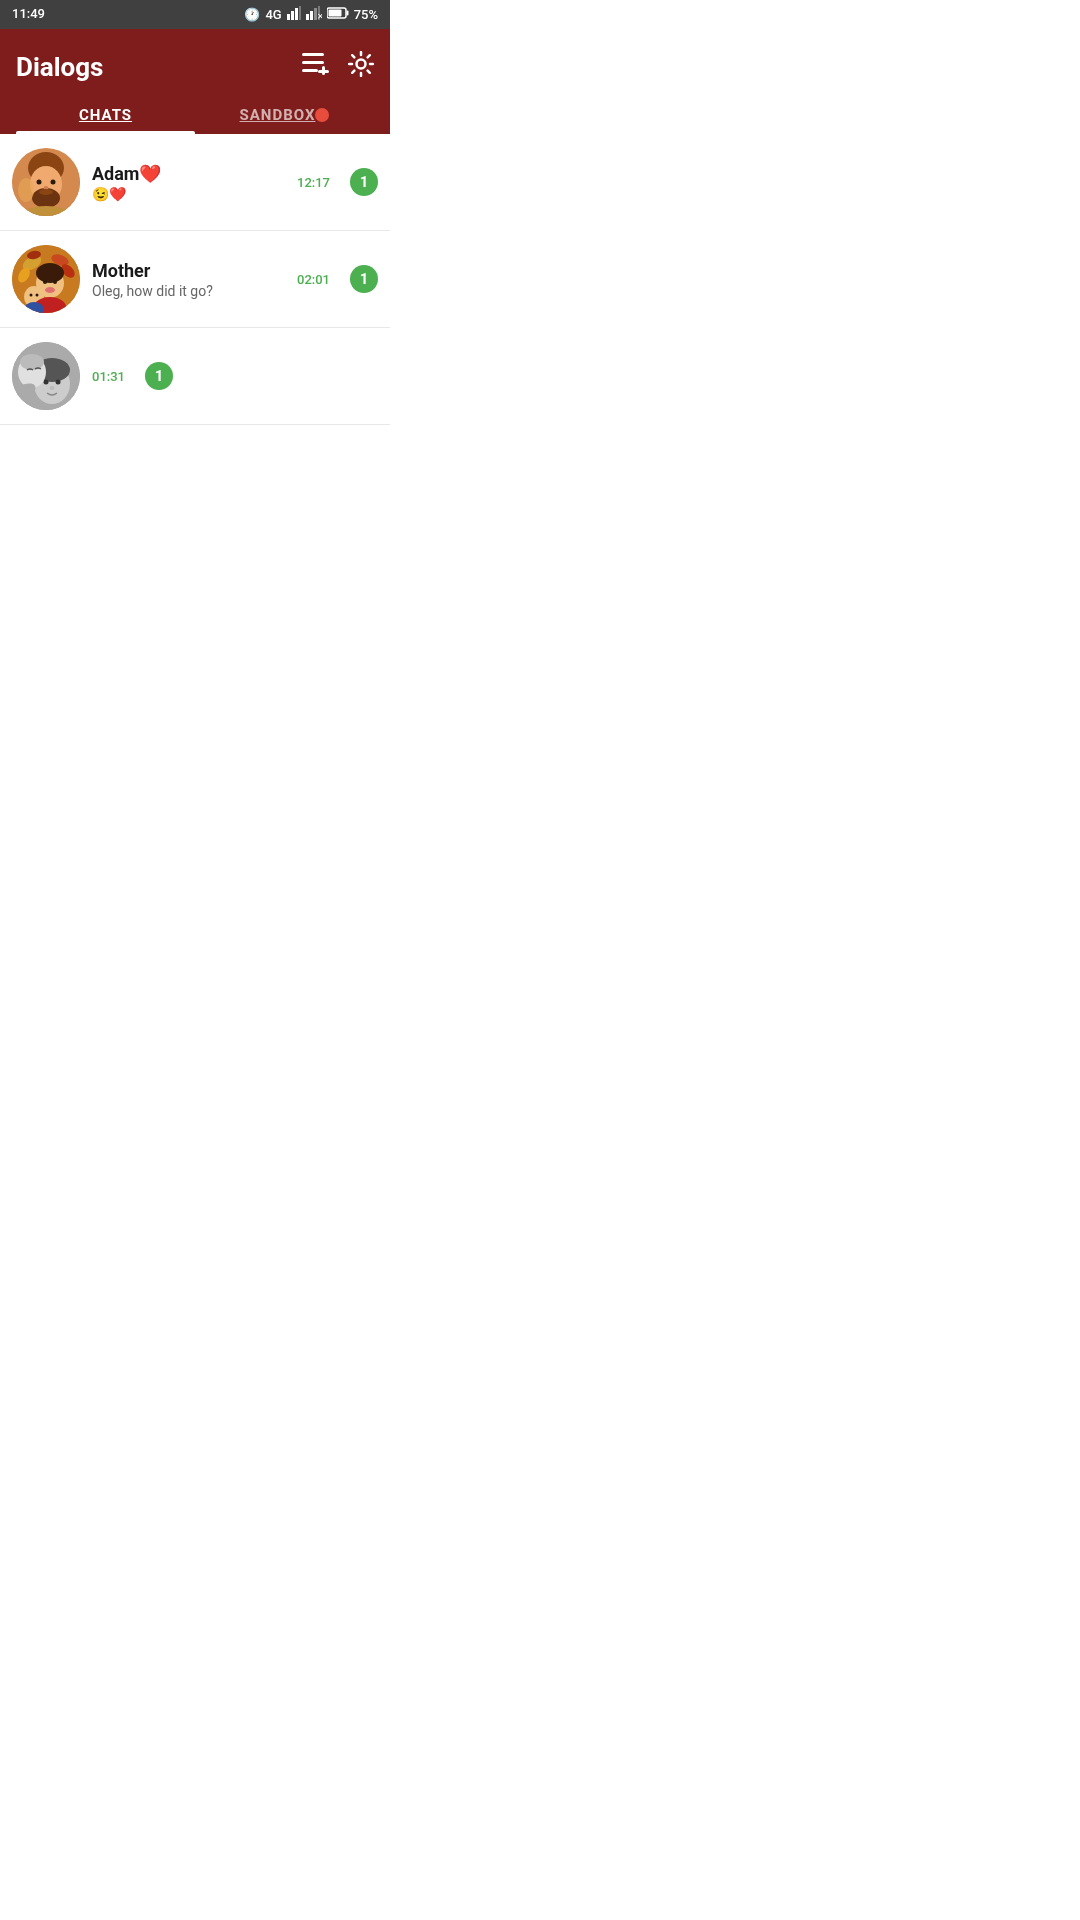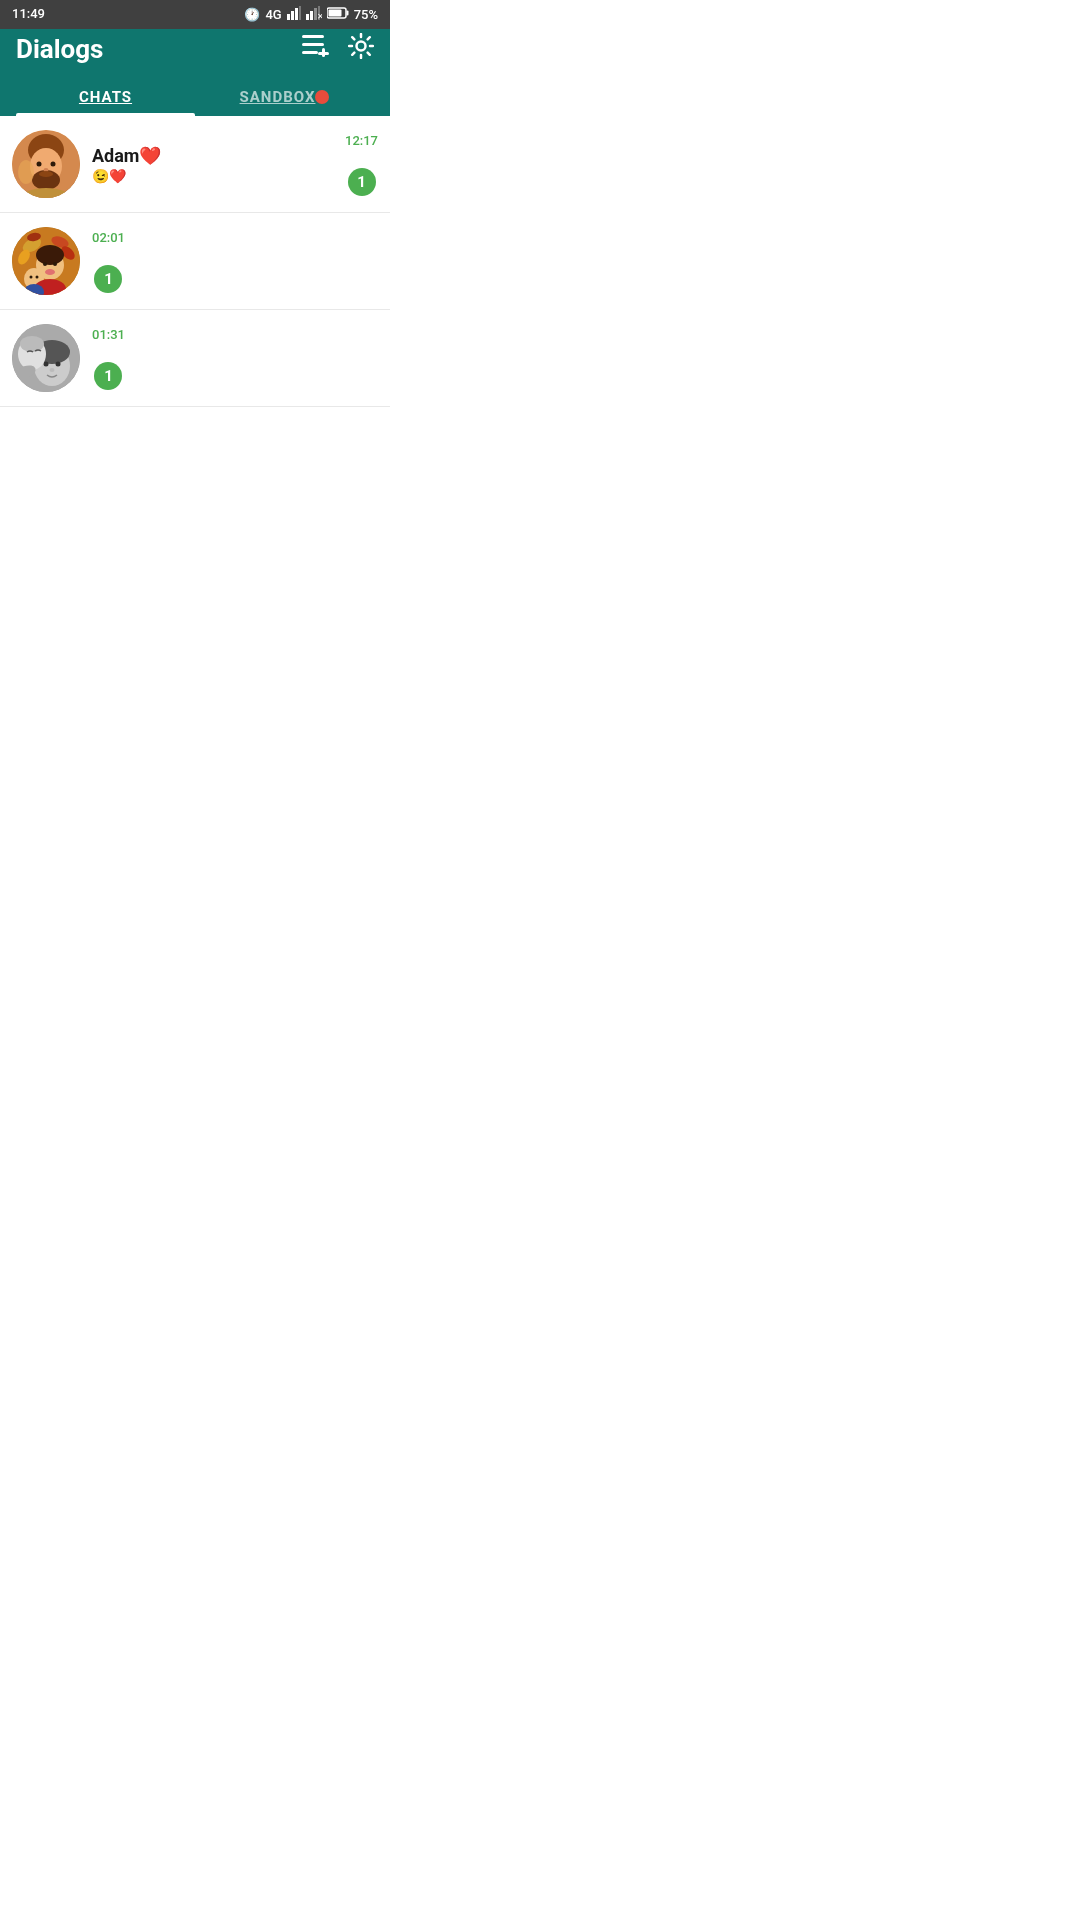--- a/index.html
+++ b/index.html
@@ -25,22 +25,22 @@
       font-weight: 500;
     }
     .status-right {
       display: flex;
       align-items: center;
       gap: 5px;
     }
 
     
     .header {
-      background: #0f766e;
-      padding: 4px 16px 0 16px;
+      background: #7f1d1d;
+      padding: 22px 16px 0 16px;
     }
     .header-top {
       display: flex;
       justify-content: space-between;
       align-items: center;
       padding-bottom: 14px;
     }
     .header-title {
       color: #fff;
       font-size: 26px;
@@ -160,21 +160,20 @@
       color: #666;
       margin-top: 2px;
       white-space: nowrap;
       overflow: hidden;
       text-overflow: ellipsis;
     }
 
     
     .chat-right {
       display: flex;
-      flex-direction: column;
       align-items: center;
       gap: 20px;
       flex-shrink: 0;
     }
     .chat-time {
       font-size: 13px;
       color: #4caf50;
       font-weight: 500;
     }
     .unread-badge {
@@ -325,20 +324,24 @@
         <circle cx="33" cy="37" r="2" fill="#2c1a0a"></circle>
         <circle cx="43" cy="37" r="2" fill="#2c1a0a"></circle>
 
         <ellipse cx="38" cy="45" rx="5" ry="3" fill="#e07070"></ellipse>
 
         <ellipse cx="38" cy="62" rx="16" ry="10" fill="#c02020"></ellipse>
 
         <ellipse cx="22" cy="65" rx="10" ry="8" fill="#3050a0"></ellipse>
       </svg>
     </div>
+    <div class="chat-content">
+      <div class="chat-name">Mother</div>
+      <div class="chat-preview">Oleg, how did it go?</div>
+    </div>
     <div class="chat-right">
       <span class="chat-time">02:01</span>
       <div class="unread-badge">1</div>
     </div>
   </div>
 
   <div class="chat-item">
     <div class="avatar" style="background:#999;">
       <svg viewBox="0 0 68 68" xmlns="http://www.w3.org/2000/svg">
 

